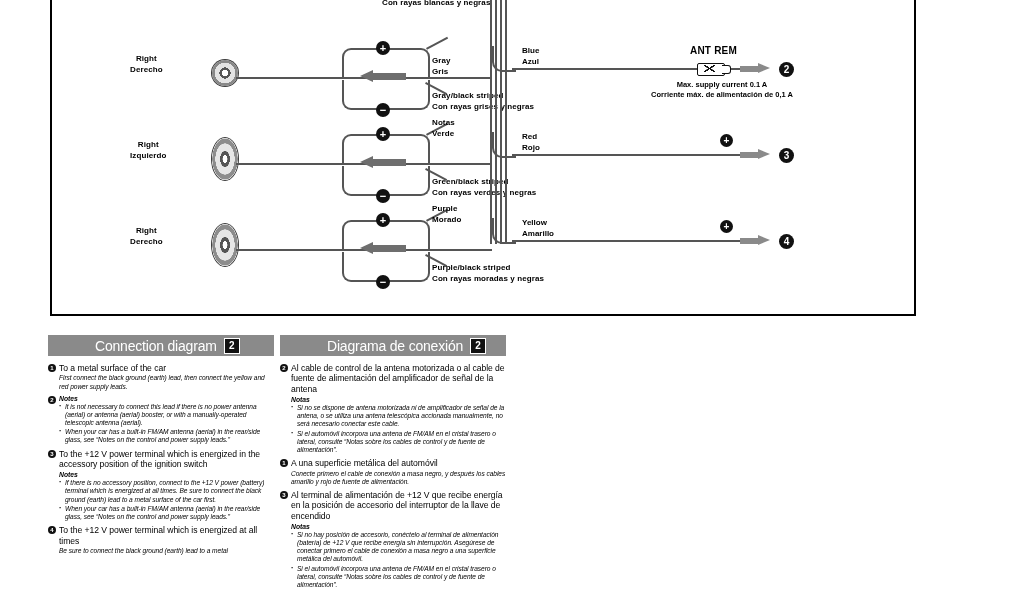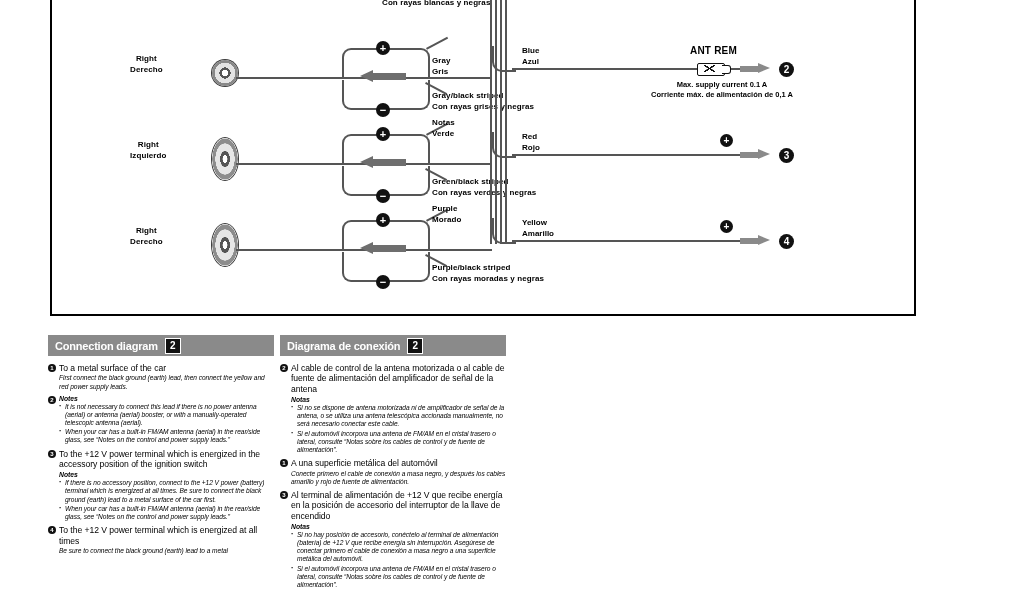--- a/index.html
+++ b/index.html
@@ -78,21 +78,21 @@
   .plug .x{position:absolute;left:7px;top:2px;width:11px;height:7px;
            background:linear-gradient(to bottom right,transparent 43%,#111 44% 56%,transparent 57%),
                       linear-gradient(to bottom left,transparent 43%,#111 44% 56%,transparent 57%);}
 
   
   .col{position:absolute;top:335px;width:226px;}
   #col-en{left:48px;}
   #col-es{left:280px;}
   .sec-head{background:#8a8a8a;height:21px;display:flex;align-items:center;
             padding:0 7px;box-sizing:border-box;}
-  .sec-head .t{color:#fff;font-size:11px;font-weight:bold;letter-spacing:-.2px;}
+  .sec-head .t{color:#fff;font-size:14px;font-weight:normal;letter-spacing:-.2px;margin-left:40px;}
   .sec-head .badge{margin-left:7px;width:14px;height:14px;background:#111;color:#fff;
                    font-size:10px;font-weight:bold;line-height:14px;text-align:center;
                    border:1.5px solid #fff;box-sizing:content-box;}
   .items{margin-top:7px;}
   .item{position:relative;padding-left:11px;margin-bottom:4px;}
   .item .bnum{position:absolute;left:0;top:1px;width:8px;height:8px;border-radius:50%;
               background:#111;color:#fff;font-size:6px;font-weight:bold;line-height:8px;
               text-align:center;}
   .item .title{font-size:8.6px;font-weight:normal;line-height:10.4px;letter-spacing:-.05px;}
   .item .desc{font-size:6.6px;font-style:italic;line-height:8.1px;margin-top:1px;

